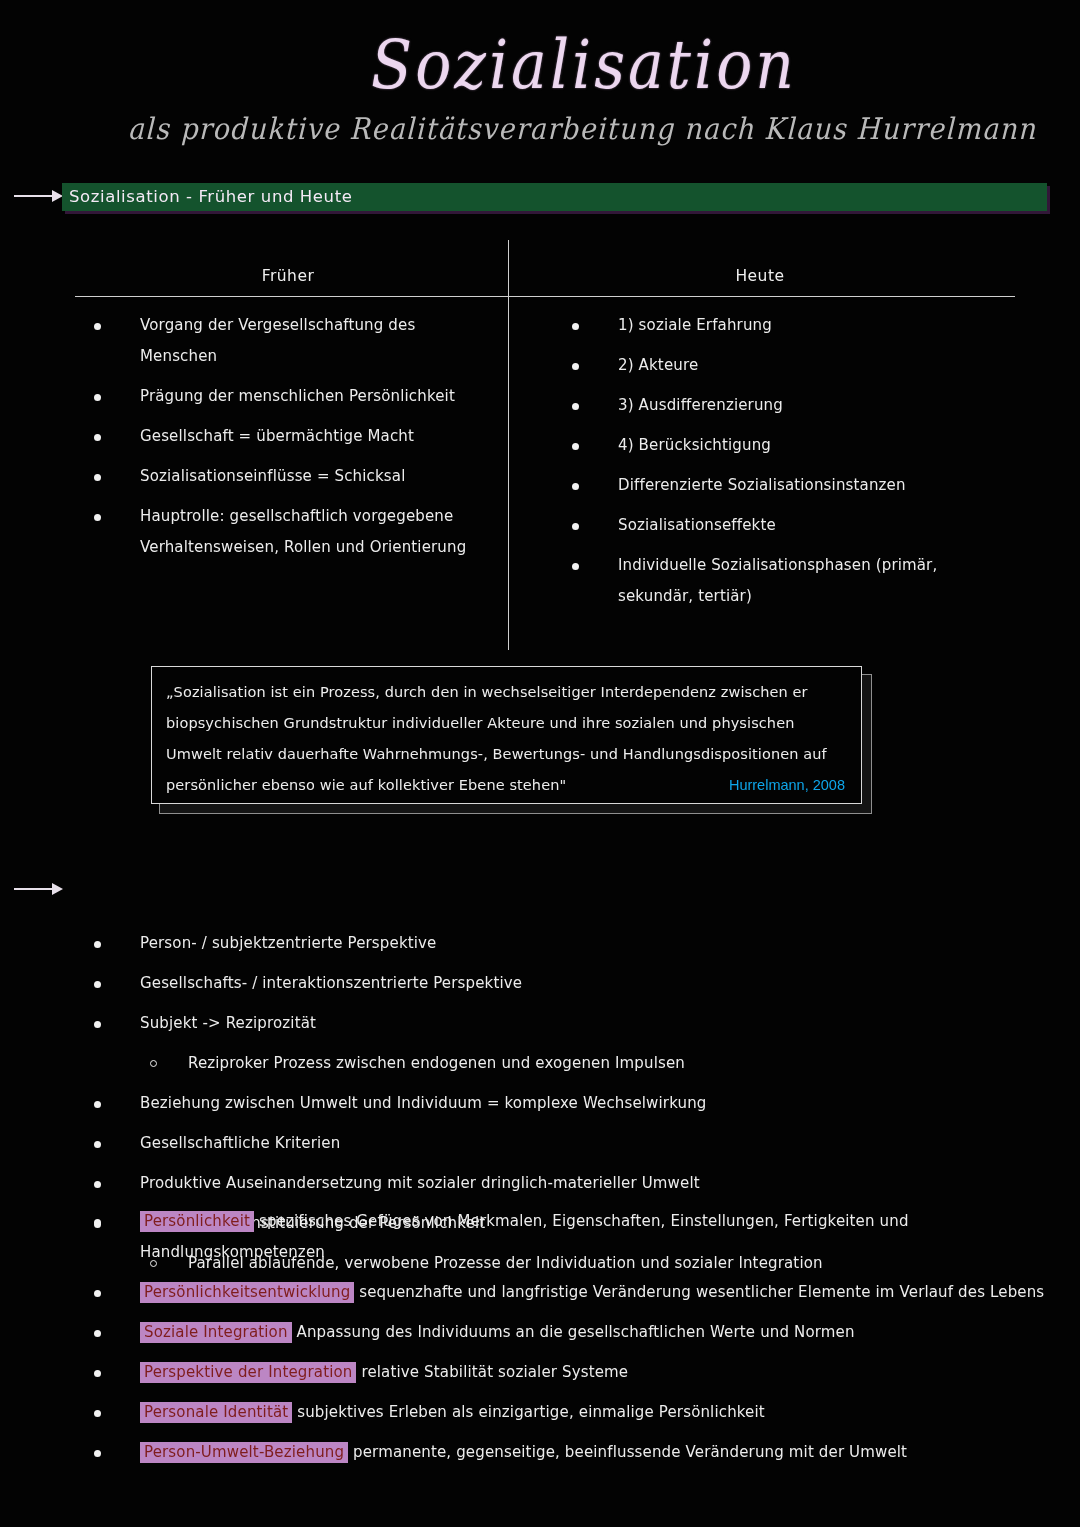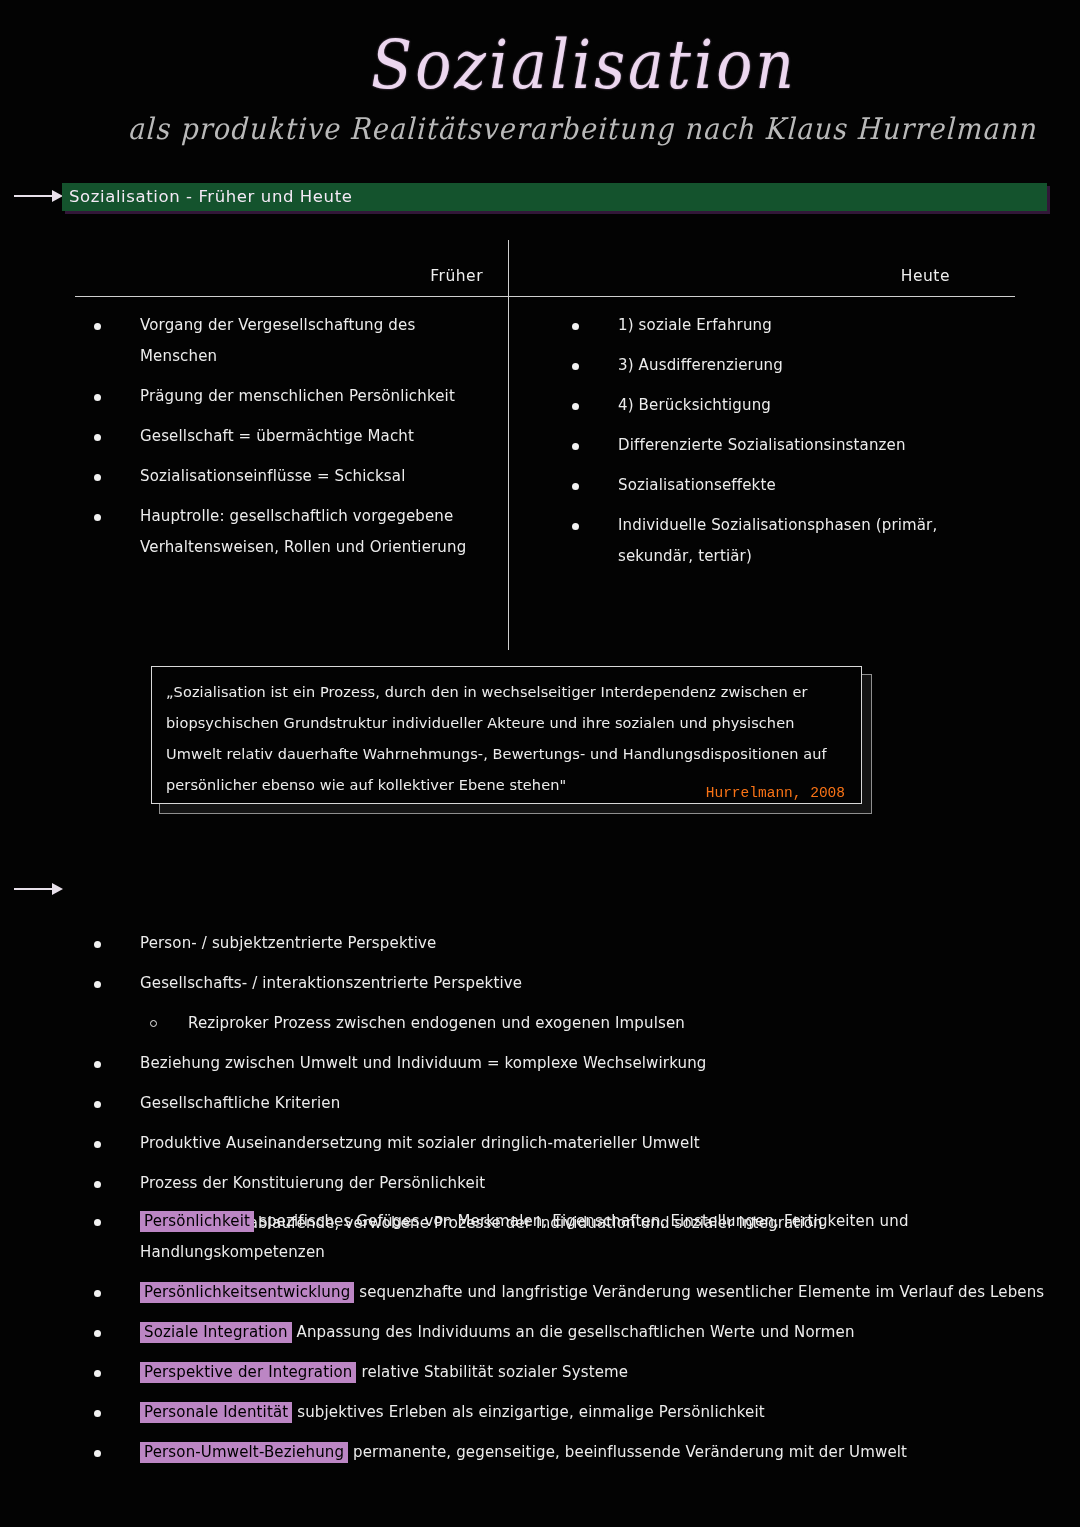--- a/index.html
+++ b/index.html
@@ -92,21 +92,21 @@
     border-bottom: 6px solid transparent;
     border-left: 11px solid #e8e0ea;
   }
 
   
   .tbl-col-head {
     position: absolute;
     font-family: "DejaVu Sans", sans-serif;
     font-size: 15.5px;
     color: #efefef;
-    text-align: right;
+    text-align: center;
     letter-spacing: 0.5px;
   }
   .rule-h {
     position: absolute;
     height: 1px;
     background: #cfcfcf;
   }
   .rule-v {
     position: absolute;
     width: 1px;
@@ -186,41 +186,41 @@
     width: 686px;
     font-family: "DejaVu Sans", sans-serif;
     font-size: 14.5px;
     line-height: 31px;
     color: #ededed;
     letter-spacing: 0.1px;
   }
   .quote-src {
     position: absolute;
     right: 16px;
-    bottom: 0;
-    font-family: Liberation Mono, monospace;
+    bottom: 8px;
+    font-family: Liberation Sans, sans-serif;
     font-size: 14.5px;
-    color: #f97316;
+    color: #0ea5e9;
     line-height: 20px;
   }
 
   
   .model-list {
     position: absolute;
     left: 92px;
     top: 928px;
     width: 960px;
   }
   .model-list > li {
     line-height: 31px;
     margin-bottom: 0px;
   }
   .hl {
     background: #bc86c4;
-    color: #000000;
+    color: #7f1d1d;
     padding: 1px 4px 2px 4px;
     box-decoration-break: clone;
     -webkit-box-decoration-break: clone;
   }
   .defs li {
     font-size: 14.2px;
     line-height: 30px;
     margin-bottom: 0;
   }
   .defs li::before {
@@ -254,40 +254,42 @@
   <ul class="blist col-left">
     <li>Vorgang der Vergesellschaftung des Menschen</li>
     <li>Prägung der menschlichen Persönlichkeit</li>
     <li>Gesellschaft = übermächtige Macht</li>
     <li>Sozialisationseinflüsse = Schicksal</li>
     <li>Hauptrolle: gesellschaftlich vorgegebene Verhaltensweisen, Rollen und Orientierung</li>
   </ul>
 
   <ul class="blist col-right">
     <li>1) soziale Erfahrung</li>
+    <li>2) Akteure</li>
     <li>3) Ausdifferenzierung</li>
     <li>4) Berücksichtigung</li>
     <li>Differenzierte Sozialisationsinstanzen</li>
     <li>Sozialisationseffekte</li>
     <li>Individuelle Sozialisationsphasen (primär, sekundär, tertiär)</li>
   </ul>
 
   <div class="quote-box">
     <div class="quote-text">„Sozialisation ist ein Prozess, durch den in wechselseitiger Interdependenz zwischen er biopsychischen Grundstruktur individueller Akteure und ihre sozialen und physischen Umwelt relativ dauerhafte Wahrnehmungs-, Bewertungs- und Handlungsdispositionen auf persönlicher ebenso wie auf kollektiver Ebene stehen"</div>
     <div class="quote-src">Hurrelmann, 2008</div>
   </div>
 
   <div class="arrow" style="left:14px; top:882px;">
     <div class="shaft"></div>
       <div class="head"></div>
   </div>
 
   <ul class="blist model-list">
     <li>Person- / subjektzentrierte Perspektive</li>
     <li>Gesellschafts- / interaktionszentrierte Perspektive</li>
+    <li>Subjekt -&gt; Reziprozität</li>
     <li class="sub">Reziproker Prozess zwischen endogenen und exogenen Impulsen</li>
     <li>Beziehung zwischen Umwelt und Individuum = komplexe Wechselwirkung</li>
     <li>Gesellschaftliche Kriterien</li>
     <li>Produktive Auseinandersetzung mit sozialer dringlich-materieller Umwelt</li>
     <li>Prozess der Konstituierung der Persönlichkeit</li>
     <li class="sub">Parallel ablaufende, verwobene Prozesse der Individuation und sozialer Integration</li>
   </ul>
 
   <ul class="blist defs" style="position:absolute; left:92px; top:1206px; width:975px;">
     <li>

